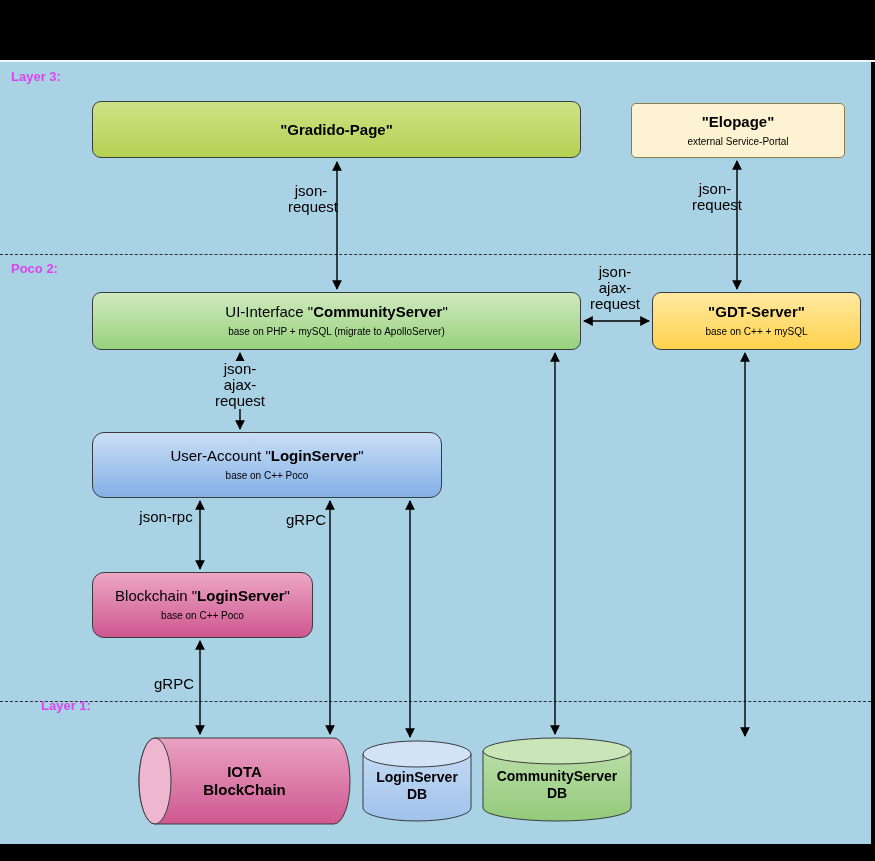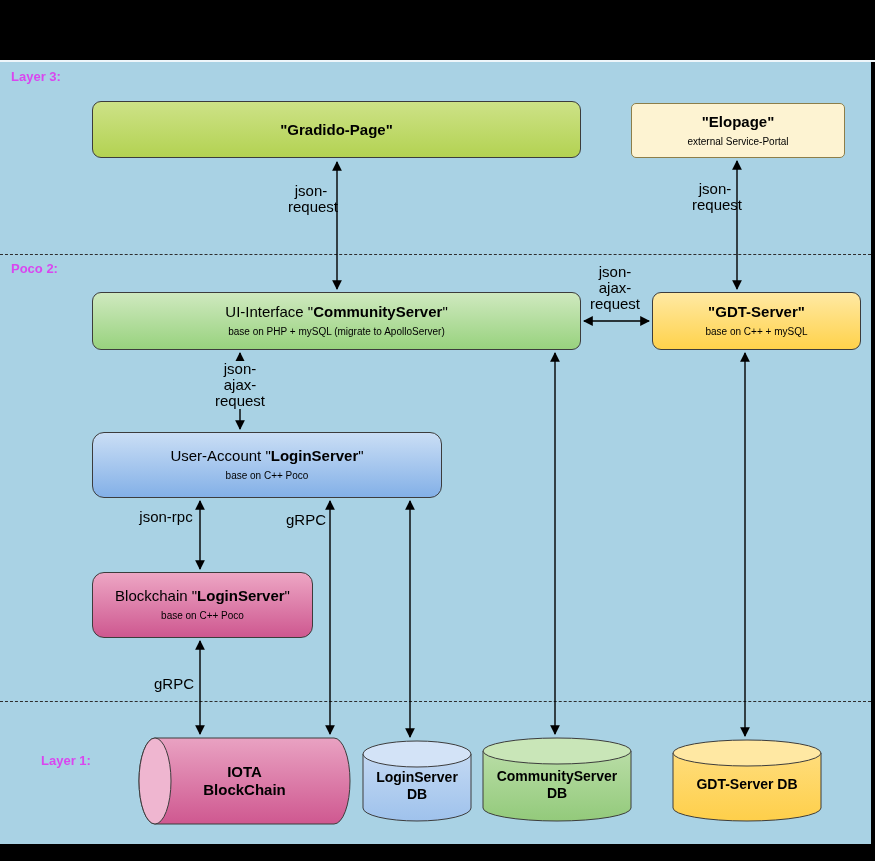--- a/index.html
+++ b/index.html
@@ -8,21 +8,21 @@
     position:relative; width:875px; height:861px; background:#000;
     font-family:"Liberation Sans","DejaVu Sans",sans-serif; overflow:hidden;
   }
   .topline { position:absolute; left:0; top:60px; width:875px; height:2px; background:#eef6fa; }
   .canvas  { position:absolute; left:0; top:62px; width:871px; height:782px; background:#a9d2e4; }
 
   .divider { position:absolute; left:0; width:871px; height:0; border-top:1px dashed #2e2e2e; }
   .d1 { top:254px; } .d2 { top:701px; }
 
   .layer-label { position:absolute; font-size:13px; font-weight:bold; color:#d946ef; }
-  .ll3 { left:11px; top:69px; } .ll2 { left:11px; top:261px; } .ll1 { left:11px; top:753px;padding-left:30px; }
+  .ll3 { left:11px; top:69px; } .ll2 { left:11px; top:261px; } .ll1 { left:11px; top:698px;padding-left:30px; }
 
   .node {
     position:absolute; display:flex; flex-direction:column; align-items:center; justify-content:center;
     text-align:center; color:#000; border:1px solid #3c3c3c;
   }
   .t1 { font-size:15px; line-height:21px; }
   .t2 { font-size:10px; line-height:19px; }
   .n-gradido   { left:92px;  top:101px; width:489px; height:57px; border-radius:9px;  background:linear-gradient(#cde287,#b3d252); }
   .n-gradido .t1 { font-weight:bold; }
   .n-elopage   { left:631px; top:103px; width:214px; height:55px; border-radius:5px;  background:#fdf3d2; border-color:#8c7e4a; }
@@ -160,33 +160,20 @@
             <stop offset="1" stop-color="#93ca7b"></stop>
         </linearGradient>
       </defs>
       <path d="M1,14 L1,71 A74,13 0 0 0 149,71 L149,14" fill="url(#gc)" stroke="#3c3c3c"></path>
       <ellipse cx="75" cy="14" rx="74" ry="13" fill="#c9e6b8" stroke="#3c3c3c"></ellipse>
     </svg>
     <div class="cyl-label">CommunityServer
 DB</div>
   </div>
 
-  <div class="cyl c-gdtdb">
-    <svg width="150" height="83" viewBox="0 0 150 83">
-      <defs>
-        <linearGradient id="gg" x1="0" y1="0" x2="0" y2="1">
-          <stop offset="0" stop-color="#ffdd7c"></stop>
-            <stop offset="1" stop-color="#fecf4a"></stop>
-        </linearGradient>
-      </defs>
-      <path d="M1,14 L1,69 A74,13 0 0 0 149,69 L149,14" fill="url(#gg)" stroke="#3c3c3c"></path>
-      <ellipse cx="75" cy="14" rx="74" ry="13" fill="#ffe8a3" stroke="#3c3c3c"></ellipse>
-    </svg>
-    <div class="cyl-label">GDT-Server DB</div>
-  </div>
 
   <div class="elabel el1">json-
 request</div>
   <div class="elabel el2">json-
 request</div>
   <div class="elabel el3">json-
 ajax-
 request</div>
   <div class="elabel el4">json-
 ajax-

